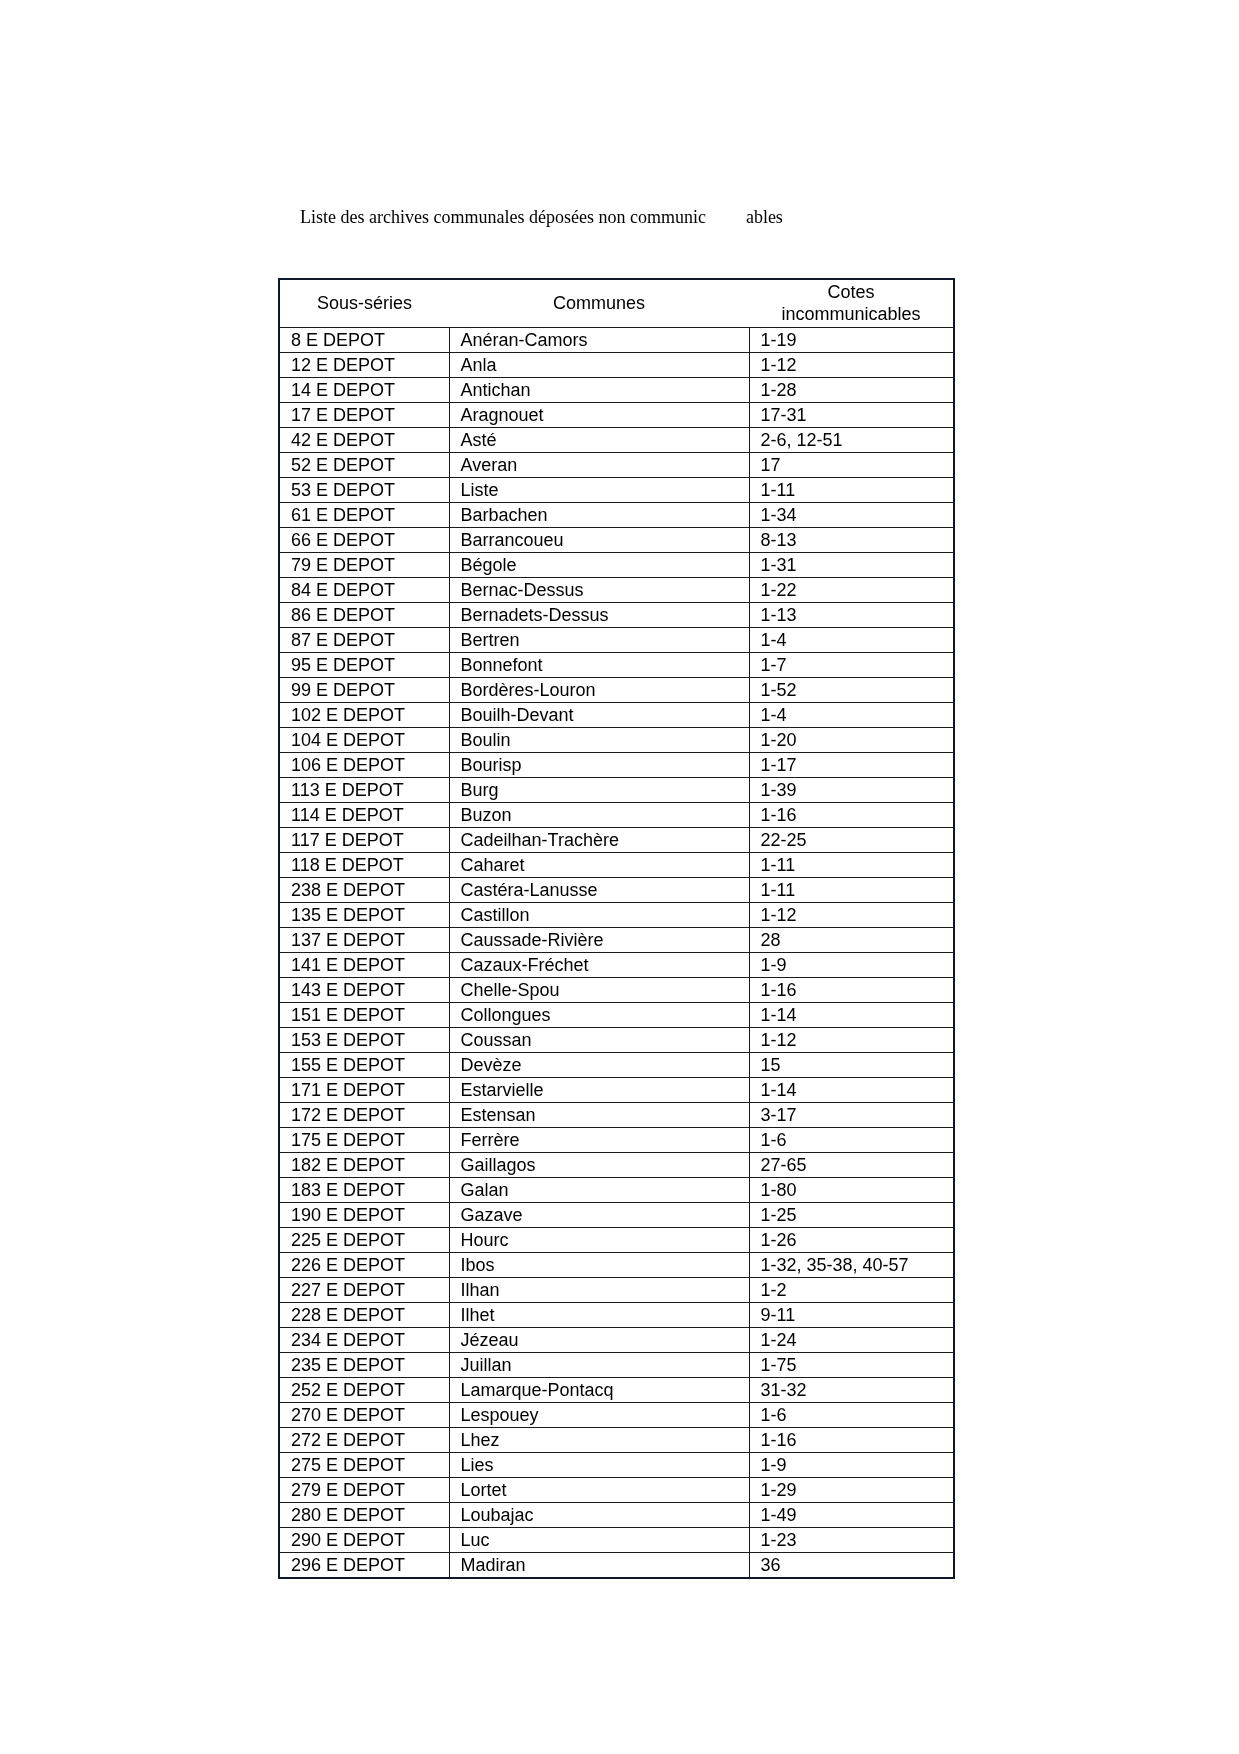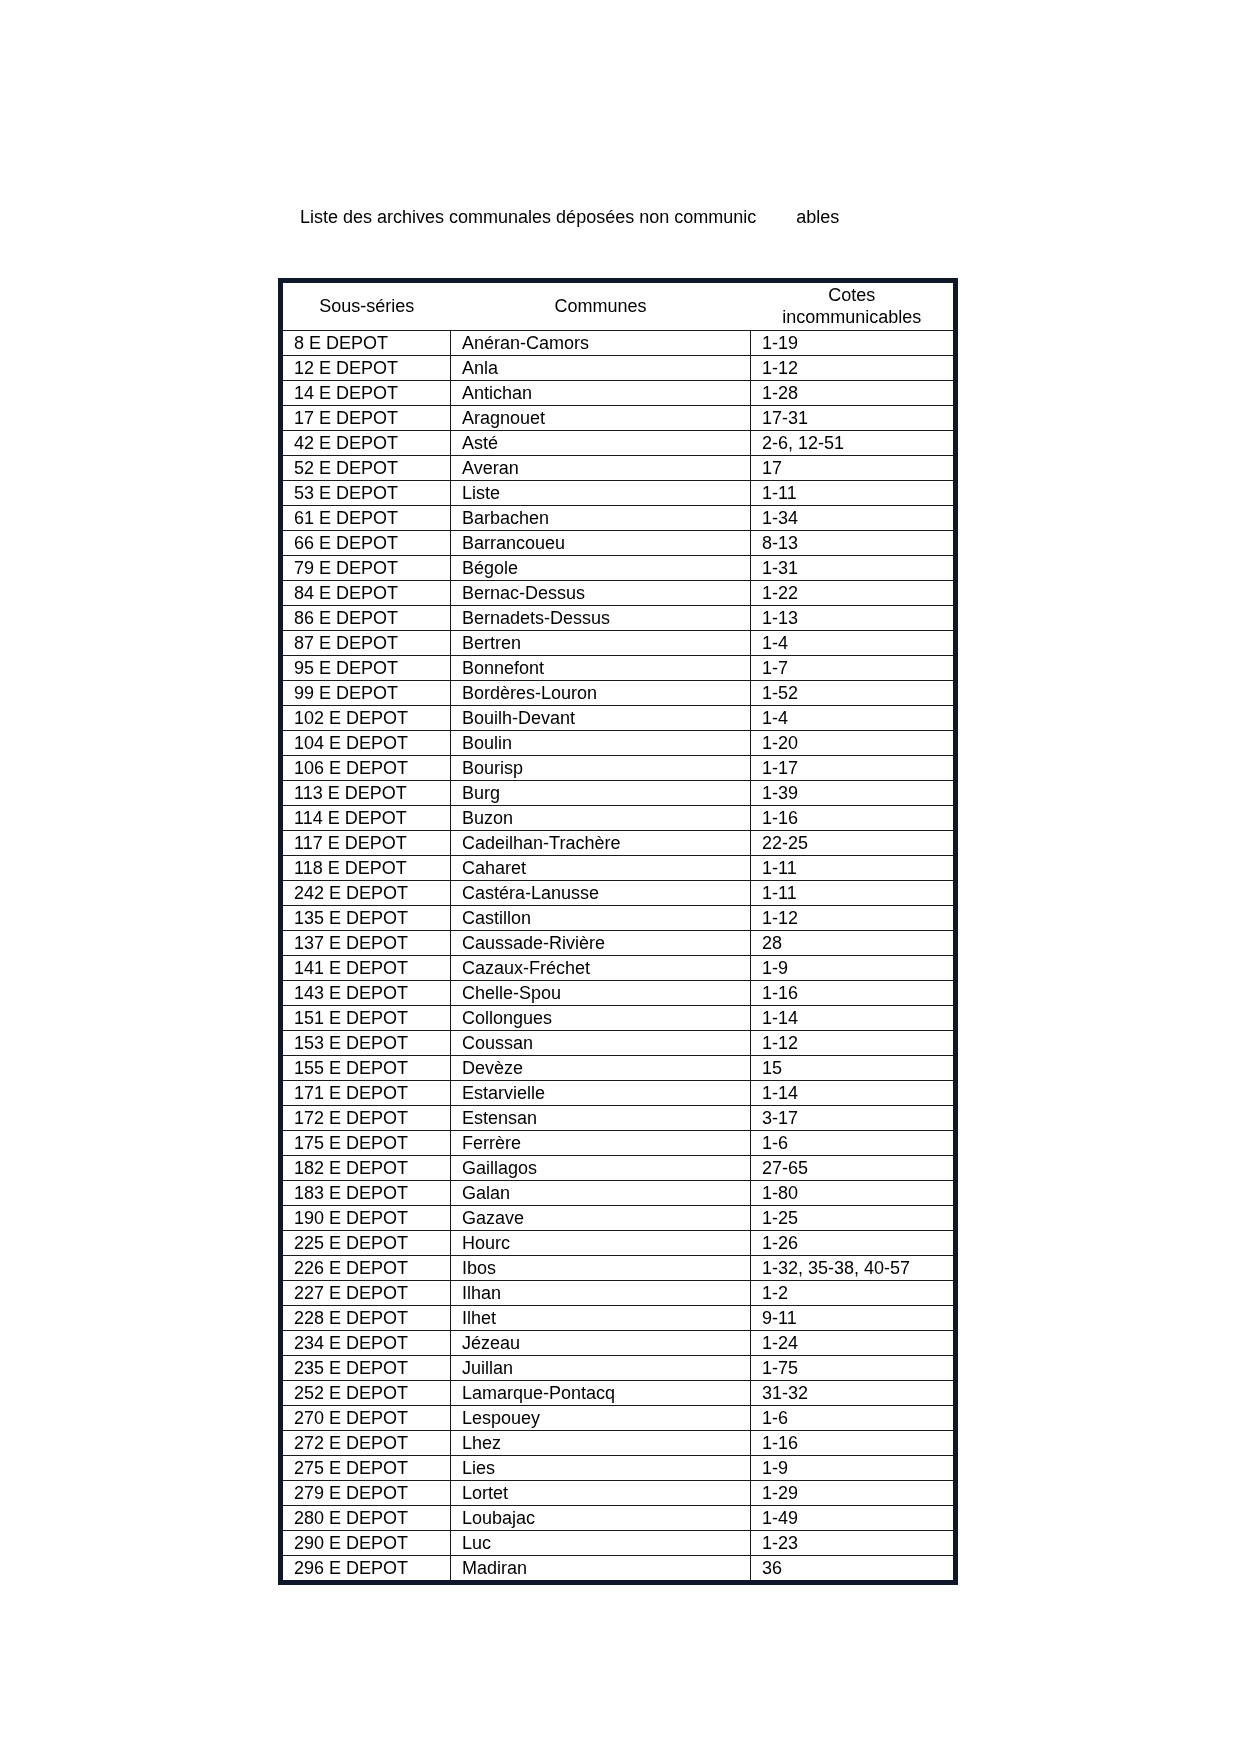--- a/index.html
+++ b/index.html
@@ -6,31 +6,32 @@
   html, body { width: 1239px; height: 1754px; background: #ffffff; overflow: hidden; }
   body { font-family: "Liberation Sans", sans-serif; color: #000000; position: relative; }
 
   .doc-title {
     position: absolute;
     top: 205px;
     left: 300px;
     font-size: 18px;
     line-height: 24px;
     white-space: nowrap;
+    font-family: Liberation Serif, serif;
   }
   .doc-title .title-suffix { display: inline-block; margin-left: 40px; }
 
   table.archives {
     position: absolute;
     top: 278px;
     left: 278px;
     width: 675px;
     border-collapse: collapse;
     table-layout: fixed;
-    border: 5px solid #0f172a;
+    border: 2px solid #0f172a;
     font-size: 18px;
   }
   col.c1 { width: 170px; }
   col.c2 { width: 300px; }
   col.c3 { width: 205px; }
 
   thead th {
     height: 47px;
     font-weight: normal;
     text-align: center;
@@ -179,21 +180,21 @@
         <td>117 E DEPOT</td>
         <td>Cadeilhan-Trachère</td>
         <td>22-25</td>
       </tr>
       <tr>
         <td>118 E DEPOT</td>
         <td>Caharet</td>
         <td>1-11</td>
       </tr>
       <tr>
-        <td>242 E DEPOT</td>
+        <td>238 E DEPOT</td>
         <td>Castéra-Lanusse</td>
         <td>1-11</td>
       </tr>
       <tr>
         <td>135 E DEPOT</td>
         <td>Castillon</td>
         <td>1-12</td>
       </tr>
       <tr>
         <td>137 E DEPOT</td>

